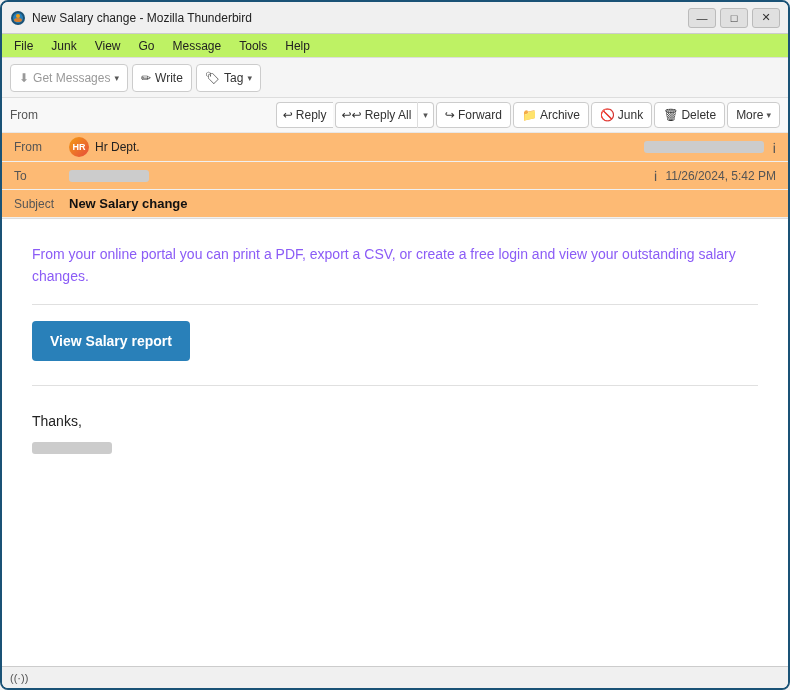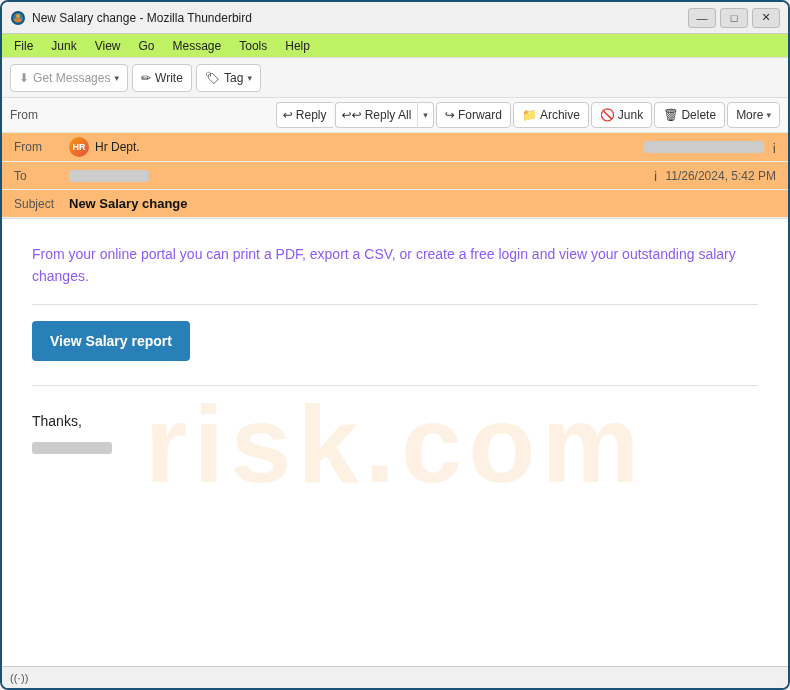--- a/index.html
+++ b/index.html
@@ -437,21 +437,20 @@
       <span class="date-time">11/26/2024, 5:42 PM</span>
     </div>
 
     <div class="subject-field">
       <span class="field-label">Subject</span>
       <span class="subject-text">New Salary change</span>
     </div>
   </div>
 
   <div class="email-body">
-    <div class="watermark">risk.com</div>
     <div class="email-content">
 
 
       <p class="sub-msg">From your online portal you can print a PDF, export a CSV, or create a free login and view your outstanding salary changes.</p>
 
       <hr class="divider">
 
       <button class="cta-btn">View Salary report</button>
 
       <hr class="divider">

